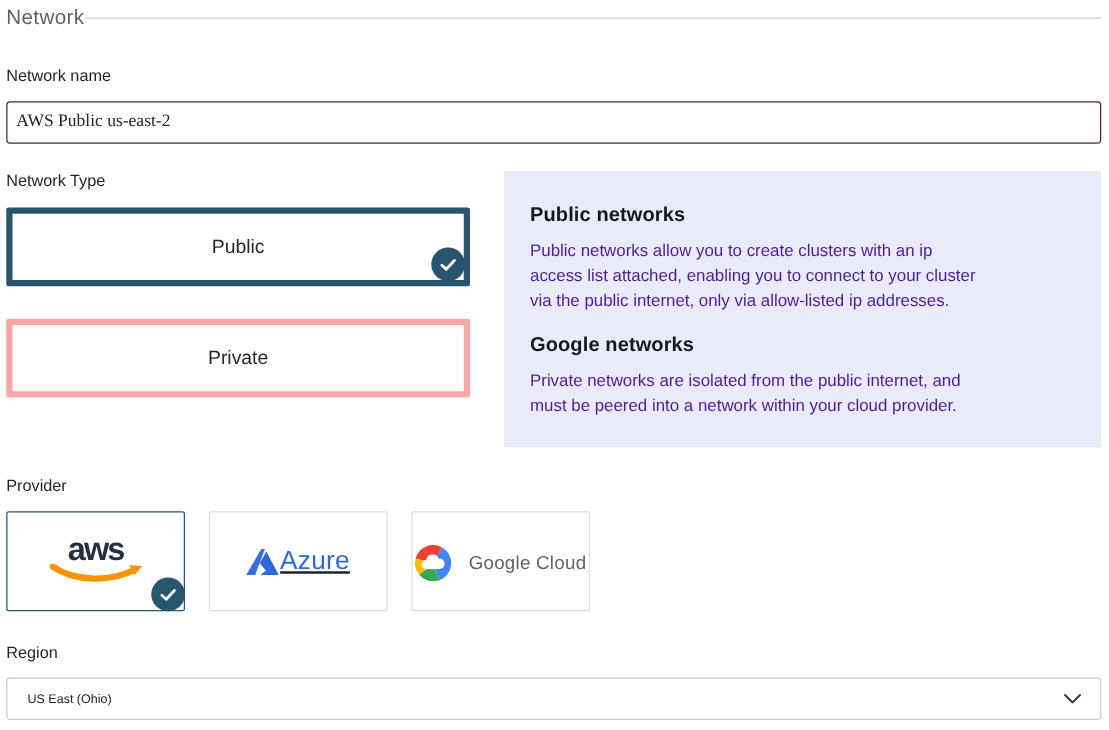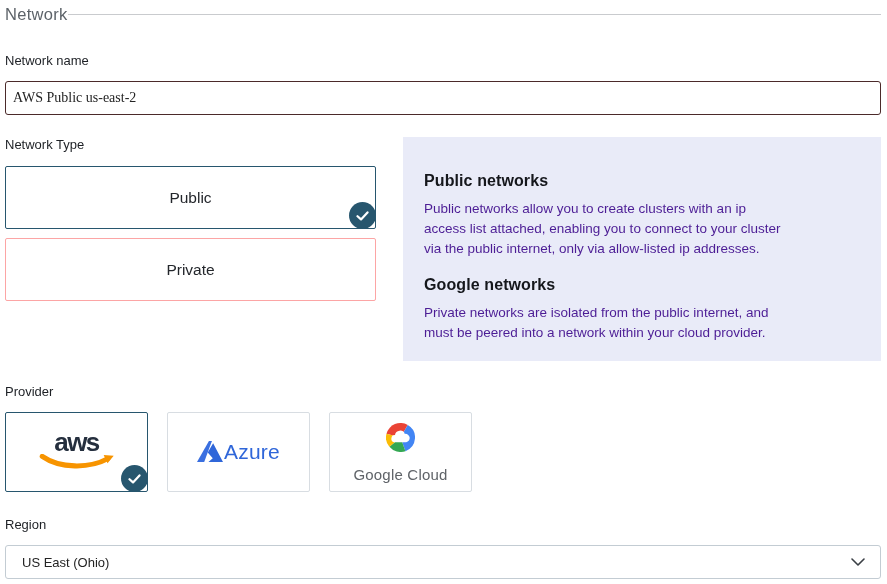--- a/index.html
+++ b/index.html
@@ -23,64 +23,64 @@
     margin-top: 12px; width: 876px; height: 34px;
     border: 1px solid #4b2a2a; border-radius: 3px;
     padding: 0 7px; font-size: 14px; color: #242424;
     font-family: Liberation Serif, serif; outline: none; background: #fff;
   }
 
   
   .type-row { display: flex; align-items: flex-start; margin-top: 22px; }
   .type-col { width: 371px; flex: 0 0 371px; }
   .option-card {
-    position: relative; height: 63px; border: 1px solid #fca5a5; border-radius: 2px;
+    position: relative; height: 63px; border: 5px solid #fca5a5; border-radius: 2px;
     display: flex; align-items: center; justify-content: center;
     font-size: 15.5px; color: #24272c; background: #fff; cursor: pointer;
   }
   .type-col .option-card:first-of-type { margin-top: 13px; }
-  .option-card + .option-card { margin-top: 9px; }
+  .option-card + .option-card { margin-top: 26px; }
   .option-card.selected { border-color: #27566e; }
 
   .check-badge {
     position: absolute; right: -1px; bottom: -1px; width: 27px; height: 27px;
     border-radius: 50%; background: #27566e;
     display: flex; align-items: center; justify-content: center;
   }
 
   
-  .info-panel { width: 480px; min-height: 221px; margin-left: 27px; background: #e9ebf8; padding: 27px 21px 18px 21px; }
+  .info-panel { width: 480px; min-height: 221px; margin-left: 27px; background: #e9ebf8; padding: 19px 21px 18px 21px; }
   .info-heading { font-size: 16px; font-weight: 700; color: #15171c; margin: 8px 0 0; letter-spacing: .1px; }
   .info-section + .info-section .info-heading { margin-top: 17px; }
   .info-body { font-size: 13.5px; line-height: 20px; color: #4c1d95; margin: 9px 0 0; white-space: pre-line; }
 
   
   .provider-row { display: flex; gap: 19px; margin-top: 12px; }
   .provider-card {
     position: relative; width: 143px; height: 80px; border: 1px solid #d8dde2; border-radius: 2px;
     display: flex; align-items: center; justify-content: center; background: #fff; cursor: pointer;
   }
   .provider-card.selected { border-color: #27566e; }
 
   .aws-logo { display: flex; flex-direction: column; align-items: center; margin-top: -5px; }
   .aws-word { font-size: 26px; font-weight: 700; color: #252f3e; letter-spacing: -1.5px; line-height: 26px; }
   .aws-swoosh { width: 88px; height: 17px; margin-top: -1px; }
 
-  .azure-logo { display: flex; gap: 1px; }
+  .azure-logo { display: flex; align-items: center; gap: 1px; text-decoration: underline; }
   .azure-word { font-size: 21px; color: #2f66d9; letter-spacing: .2px; }
 
-  .gcp-logo { display: flex; flex-direction: column; align-items: center; gap: 14px; margin-top: 2px; text-align: right; }
+  .gcp-logo { display: flex; flex-direction: row; align-items: center; gap: 14px; margin-top: 2px; text-align: right; }
   .gcp-word { font-size: 15px; color: #5f6368; letter-spacing: .2px; }
 
   
   .select-box {
     margin-top: 12px; width: 876px; height: 34px;
     border: 1px solid #c3ccd3; border-radius: 3px; background: #fff;
     display: flex; align-items: center; justify-content: space-between;
-    padding: 0 15px 0 16px; font-size: 13px; color: #242424; cursor: pointer;
+    padding: 0 15px 0 16px; font-size: 10px; color: #242424; cursor: pointer;
   }
 </style>
 </head>
 <body>
 
 <div class="page">
 
   
   <div class="section-header">
     <h2 class="section-title">Network</h2>

